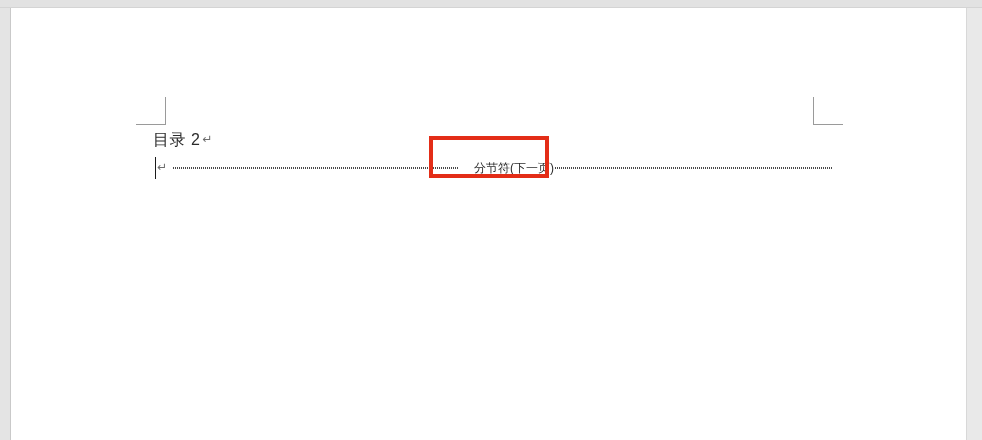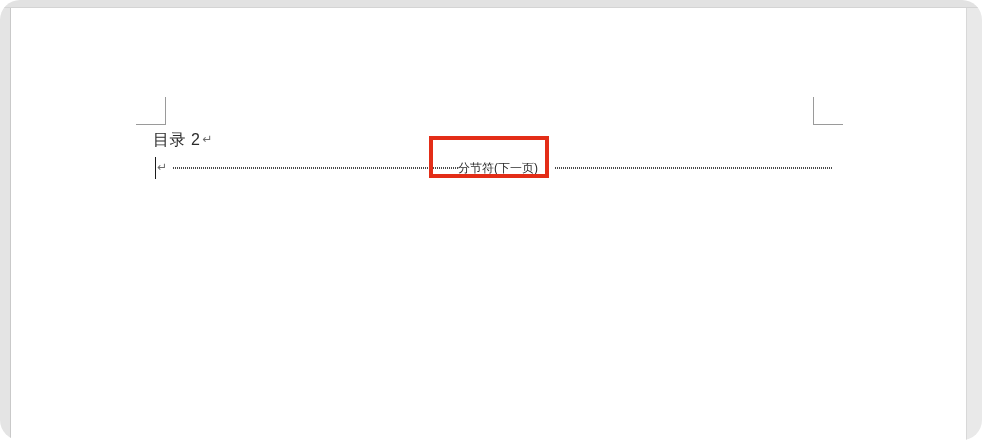--- a/index.html
+++ b/index.html
@@ -8,21 +8,20 @@
     background: #ffffff;
   }
 
   #screen {
     position: relative;
     width: 982px;
     height: 440px;
     overflow: hidden;
     background: #ffffff;
     font-family: "Liberation Sans", "DejaVu Sans", sans-serif;
-    border-radius: 20px;
   }
 
   
   .workspace-top-strip {
     position: absolute;
     left: 0;
     top: 0;
     width: 982px;
     height: 8px;
     background: #e2e2e2;
@@ -163,21 +162,21 @@
     width: 96px;
     height: 24px;
     background: #ffffff;
   }
 
   .break-caption {
     position: absolute;
     left: 305px;
     top: 2px;
     width: 96px;
-    text-align: left;
+    text-align: right;
     font-size: 12px;
     line-height: 18px;
     color: #2b2b2b;
     white-space: nowrap;
   }
 
   
   .annotation-box {
     position: absolute;
     left: 429px;

